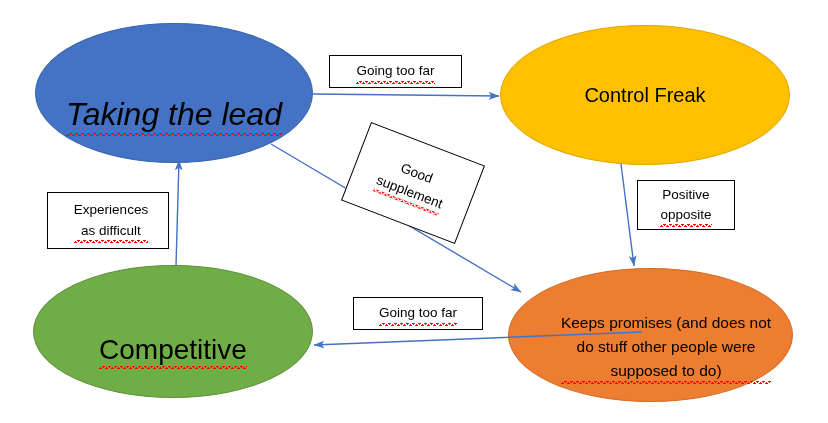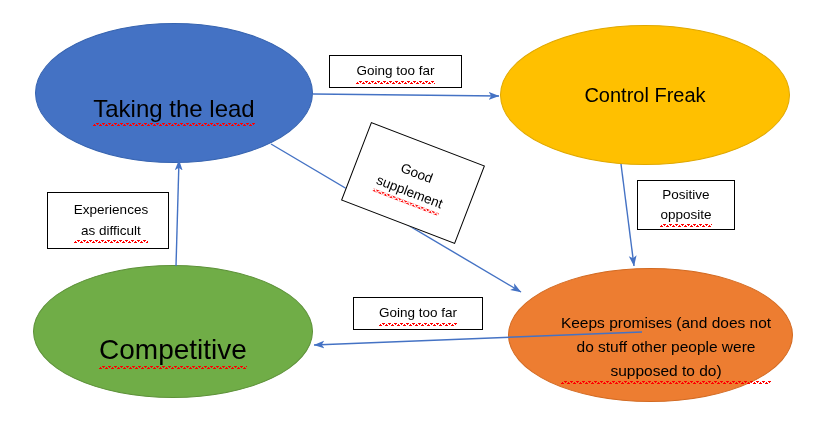--- a/index.html
+++ b/index.html
@@ -39,21 +39,21 @@
     line-height: 1.32;
     padding: 0 8px;
     white-space: pre-line;
   }
 
   #node-taking-the-lead {
     left: 35px; top: 23px; width: 278px; height: 140px;
     background: #4472C4;
     border: 1px solid #3764b0;
   }
-  #node-taking-the-lead .node-text { font-size: 24px; }
+  #node-taking-the-lead .node-text { font-size: 32px; font-style: italic; }
 
   #node-control-freak {
     left: 500px; top: 25px; width: 290px; height: 140px;
     background: #FFC000;
     border: 1px solid #e0a800;
   }
   #node-control-freak .node-text { font-size: 20px; }
 
   #node-competitive {
     left: 33px; top: 265px; width: 280px; height: 133px;

